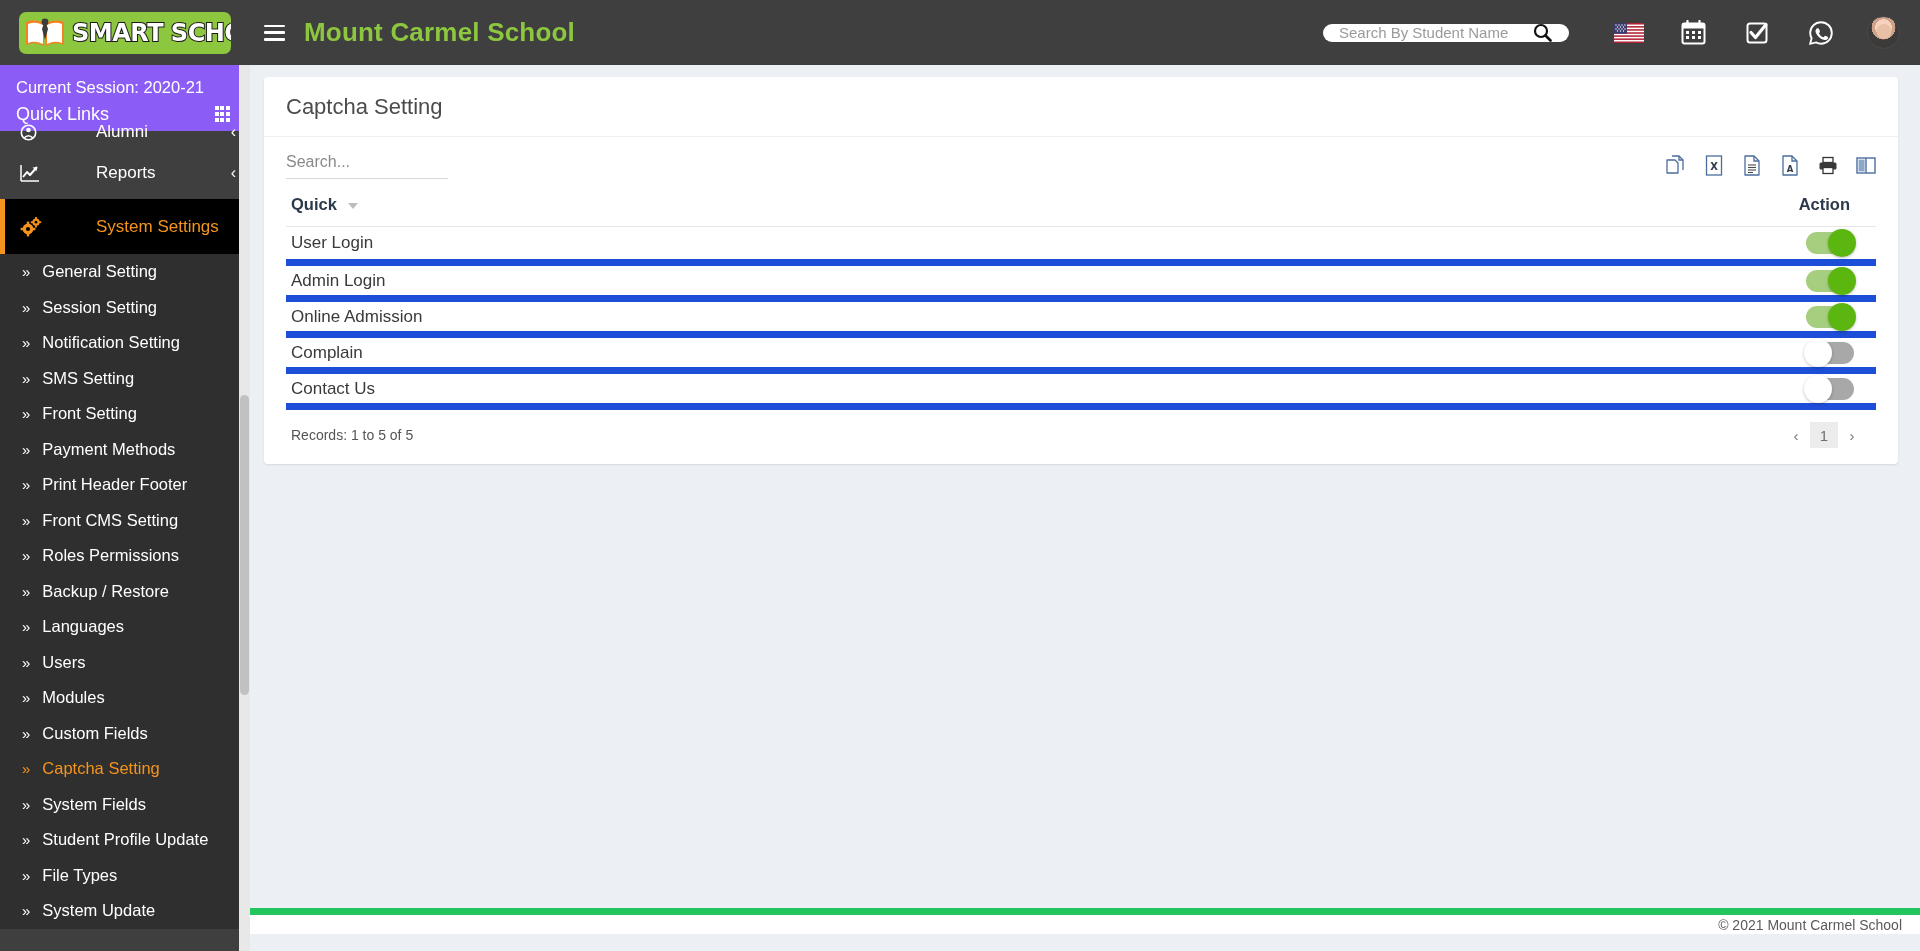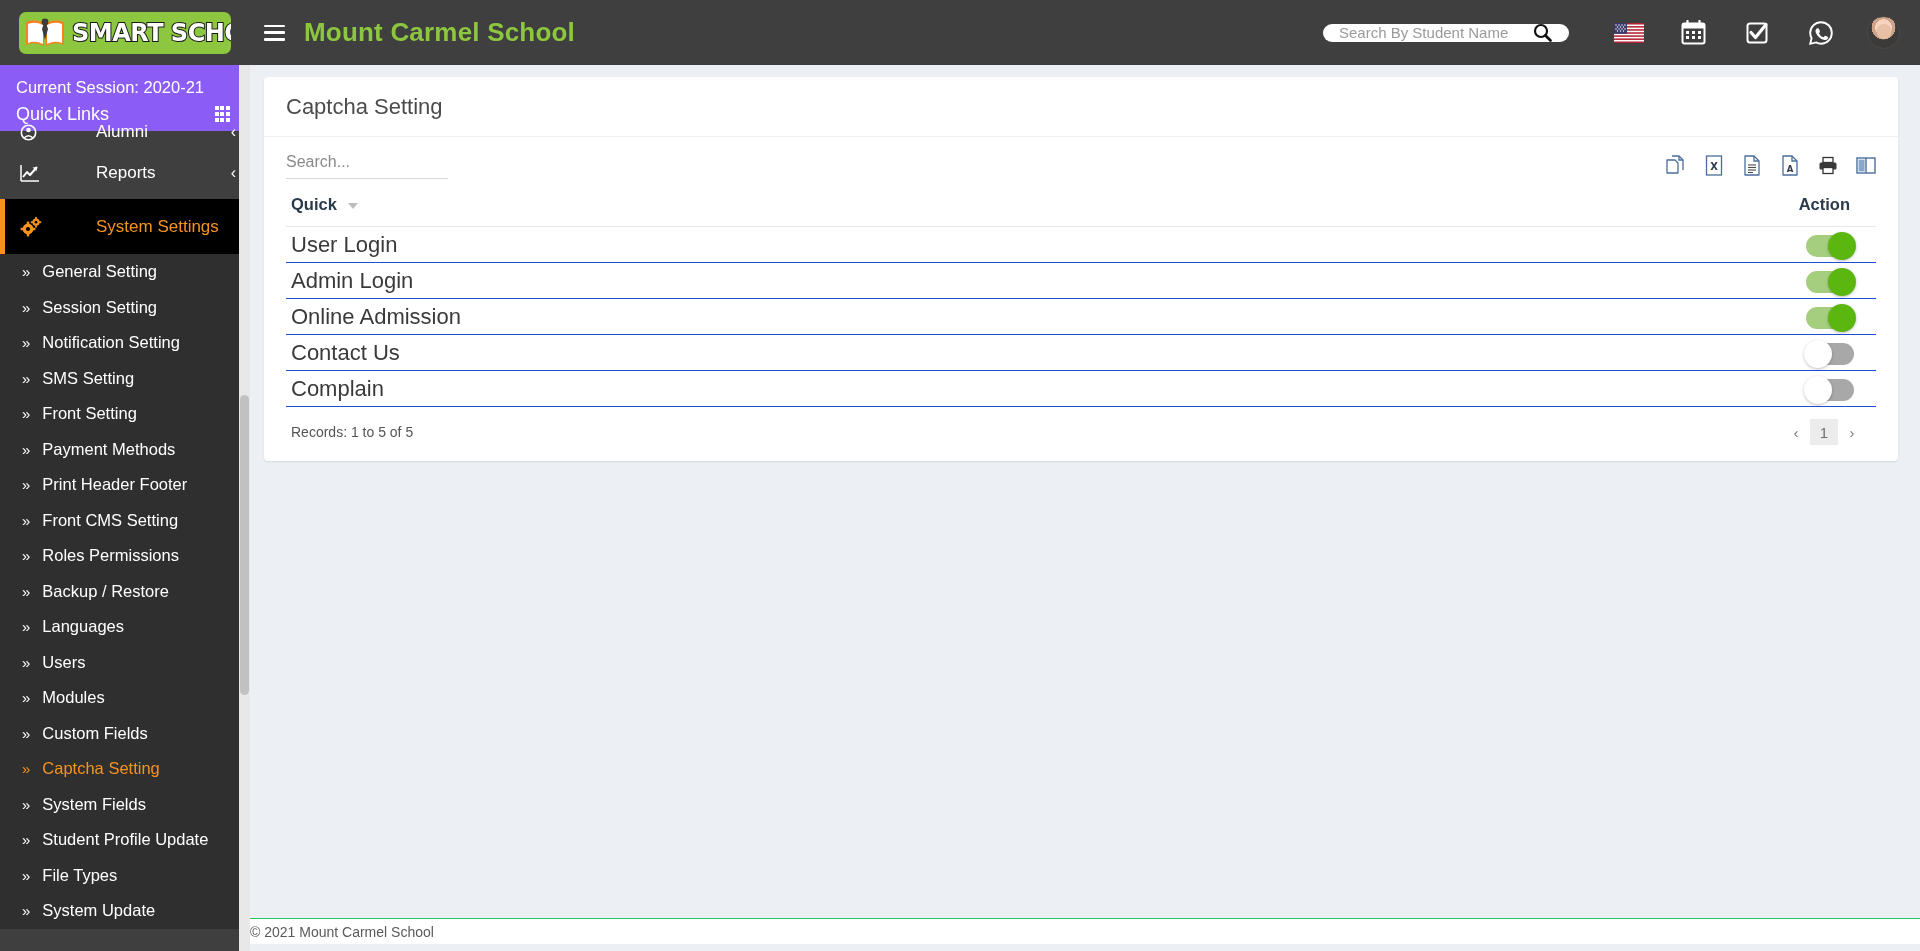--- a/index.html
+++ b/index.html
@@ -260,25 +260,25 @@
   table.dt th.action-col { text-align: right; padding-right: 26px; }
   .sort-caret {
     display: inline-block;
     width: 0; height: 0;
     border-left: 5px solid transparent;
     border-right: 5px solid transparent;
     border-top: 6px solid #bdbdbd;
     margin-left: 7px; vertical-align: middle;
   }
   table.dt td {
-    font-size: 22px;
+    font-size: 17px;
     color: #3a3a3a;
     padding: 0 0 0 5px;
     height: 36px;
-    border-bottom: 1px solid #1d4ed8;
+    border-bottom: 7px solid #1d4ed8;
   }
   table.dt td.action-cell { text-align: right; padding-right: 22px; }
 
   .toggle {
     display: inline-block;
     position: relative;
     width: 48px; height: 22px;
     border-radius: 11px;
     vertical-align: middle;
     cursor: pointer;
@@ -303,25 +303,25 @@
   .pg {
     min-width: 28px; height: 26px;
     display: flex; align-items: center; justify-content: center;
     font-size: 15px; color: #777;
     cursor: pointer; padding: 0 7px;
   }
   .pg.current { background: #ececec; color: #6f6f6f; }
 
   
   .footer {
-    position: absolute; bottom: 7px; left: 250px;
+    position: absolute; bottom: 17px; left: 250px;
     width: 1670px; height: 26px;
     background: #ffffff;
-    border-top: 1px solid #22c55e;
-    display: flex; align-items: center; 
+    border-top: 7px solid #22c55e;
+    display: flex; align-items: center; justify-content: flex-end;
     padding-right: 18px;
     z-index: 25;
   }
   .footer-text { font-size: 14px; color: #5a5a5a; }
 </style>
 </head>
 <body>
 
 <div class="topbar">
 
@@ -685,27 +685,27 @@
               <span class="toggle on"><span class="knob"></span></span>
             </td>
           </tr>
           <tr>
             <td>Online Admission</td>
             <td class="action-cell">
               <span class="toggle on"><span class="knob"></span></span>
             </td>
           </tr>
           <tr>
-            <td>Contact Us</td>
+            <td>Complain</td>
             <td class="action-cell">
               <span class="toggle off"><span class="knob"></span></span>
             </td>
           </tr>
           <tr>
-            <td>Complain</td>
+            <td>Contact Us</td>
             <td class="action-cell">
               <span class="toggle off"><span class="knob"></span></span>
             </td>
           </tr>
         </tbody>
       </table>
 
       <div class="dt-bottom">
         <div class="dt-info">Records: 1 to 5 of 5</div>
         <div class="dt-pagination">

